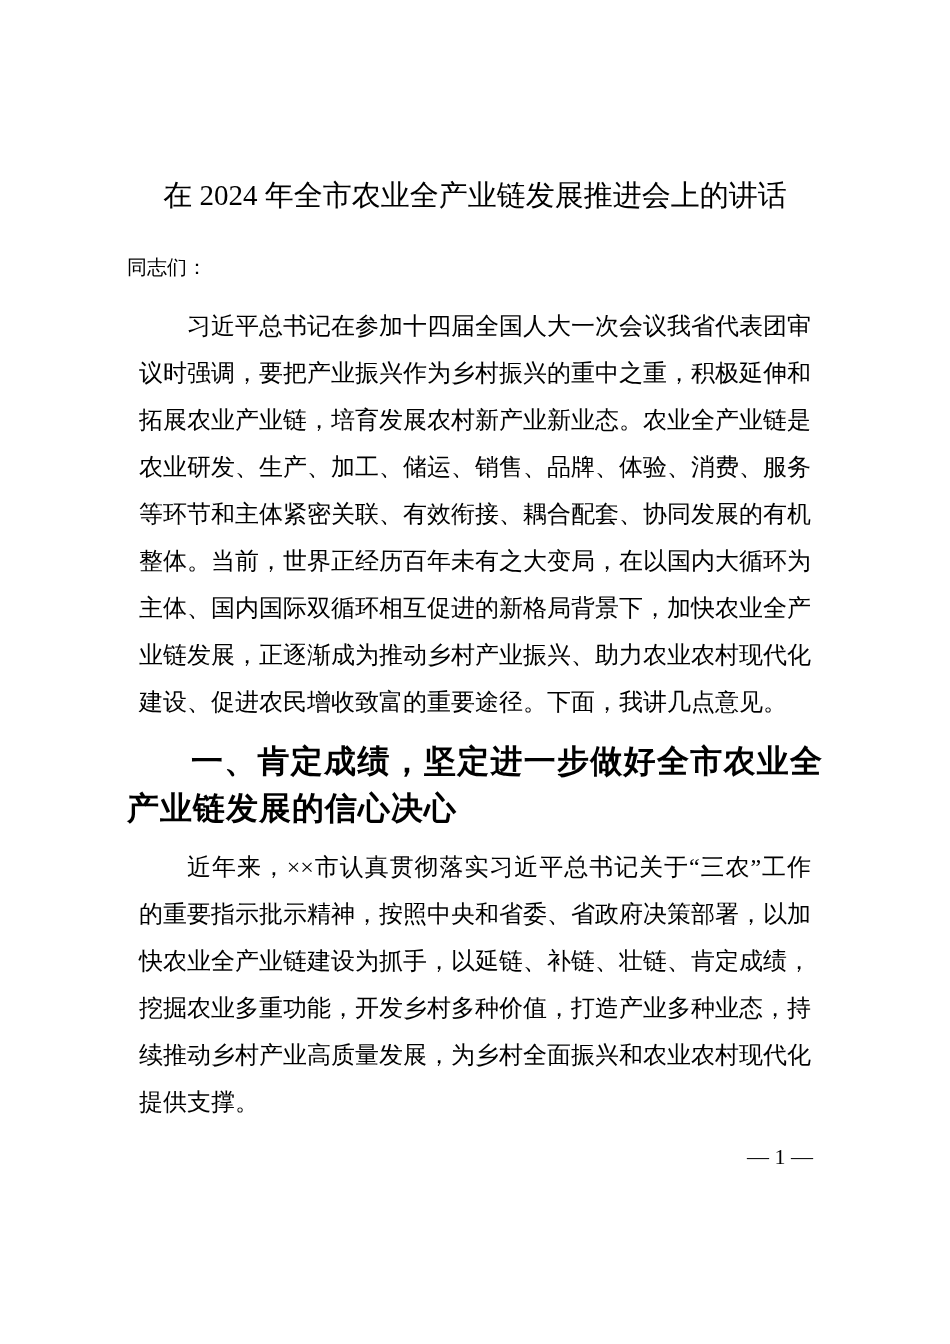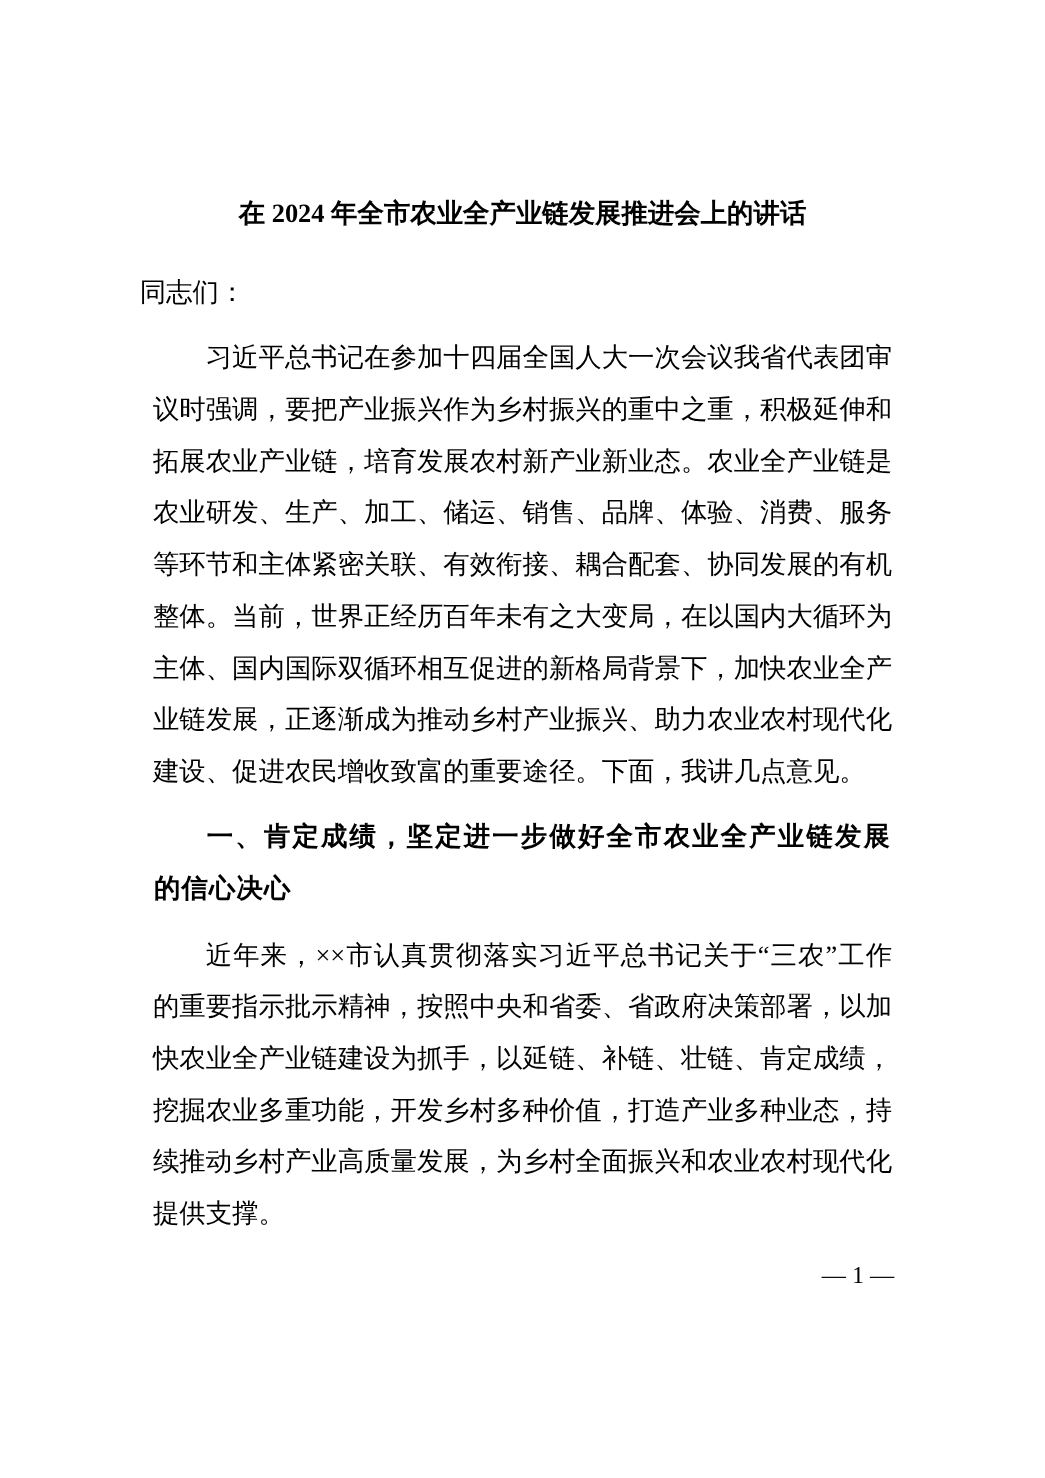--- a/index.html
+++ b/index.html
@@ -18,48 +18,48 @@
     box-sizing: border-box;
     width: 950px;
     height: 1344px;
     background: #ffffff;
     padding: 168px 127px 0 127px;
     position: relative;
     overflow: hidden;
   }
   .doc-title {
     margin: 0 0 22px 0;
-    font-size: 24px;
-    font-weight: bold;
+    font-size: 29px;
+    font-weight: normal;
     line-height: 54px;
     text-align: center;
     font-family: "Liberation Serif", "DejaVu Serif", serif;
   }
   .salutation {
     margin: 0;
-    font-size: 24px;
+    font-size: 20px;
     line-height: 47px;
     text-align: justify;
   }
   .body-para {
     margin: 12px;
     font-size: 24px;
     line-height: 47px;
     text-align: justify;
     text-indent: 2em;
   }
   .section-heading {
-    margin: 13px;
-    font-size: 24px;
+    margin: 0;
+    font-size: 32px;
     letter-spacing: 1px;
     font-weight: bold;
     line-height: 47px;
     text-indent: 2em;
     text-align: justify;
-    font-family: Liberation Mono, monospace;
+    font-family: Liberation Sans, sans-serif;
   }
   .page-number {
     margin-top: 16px;
     font-size: 22px;
     line-height: 30px;
     text-align: right;
     padding-right: 10px;
   }
 </style>
 </head>

